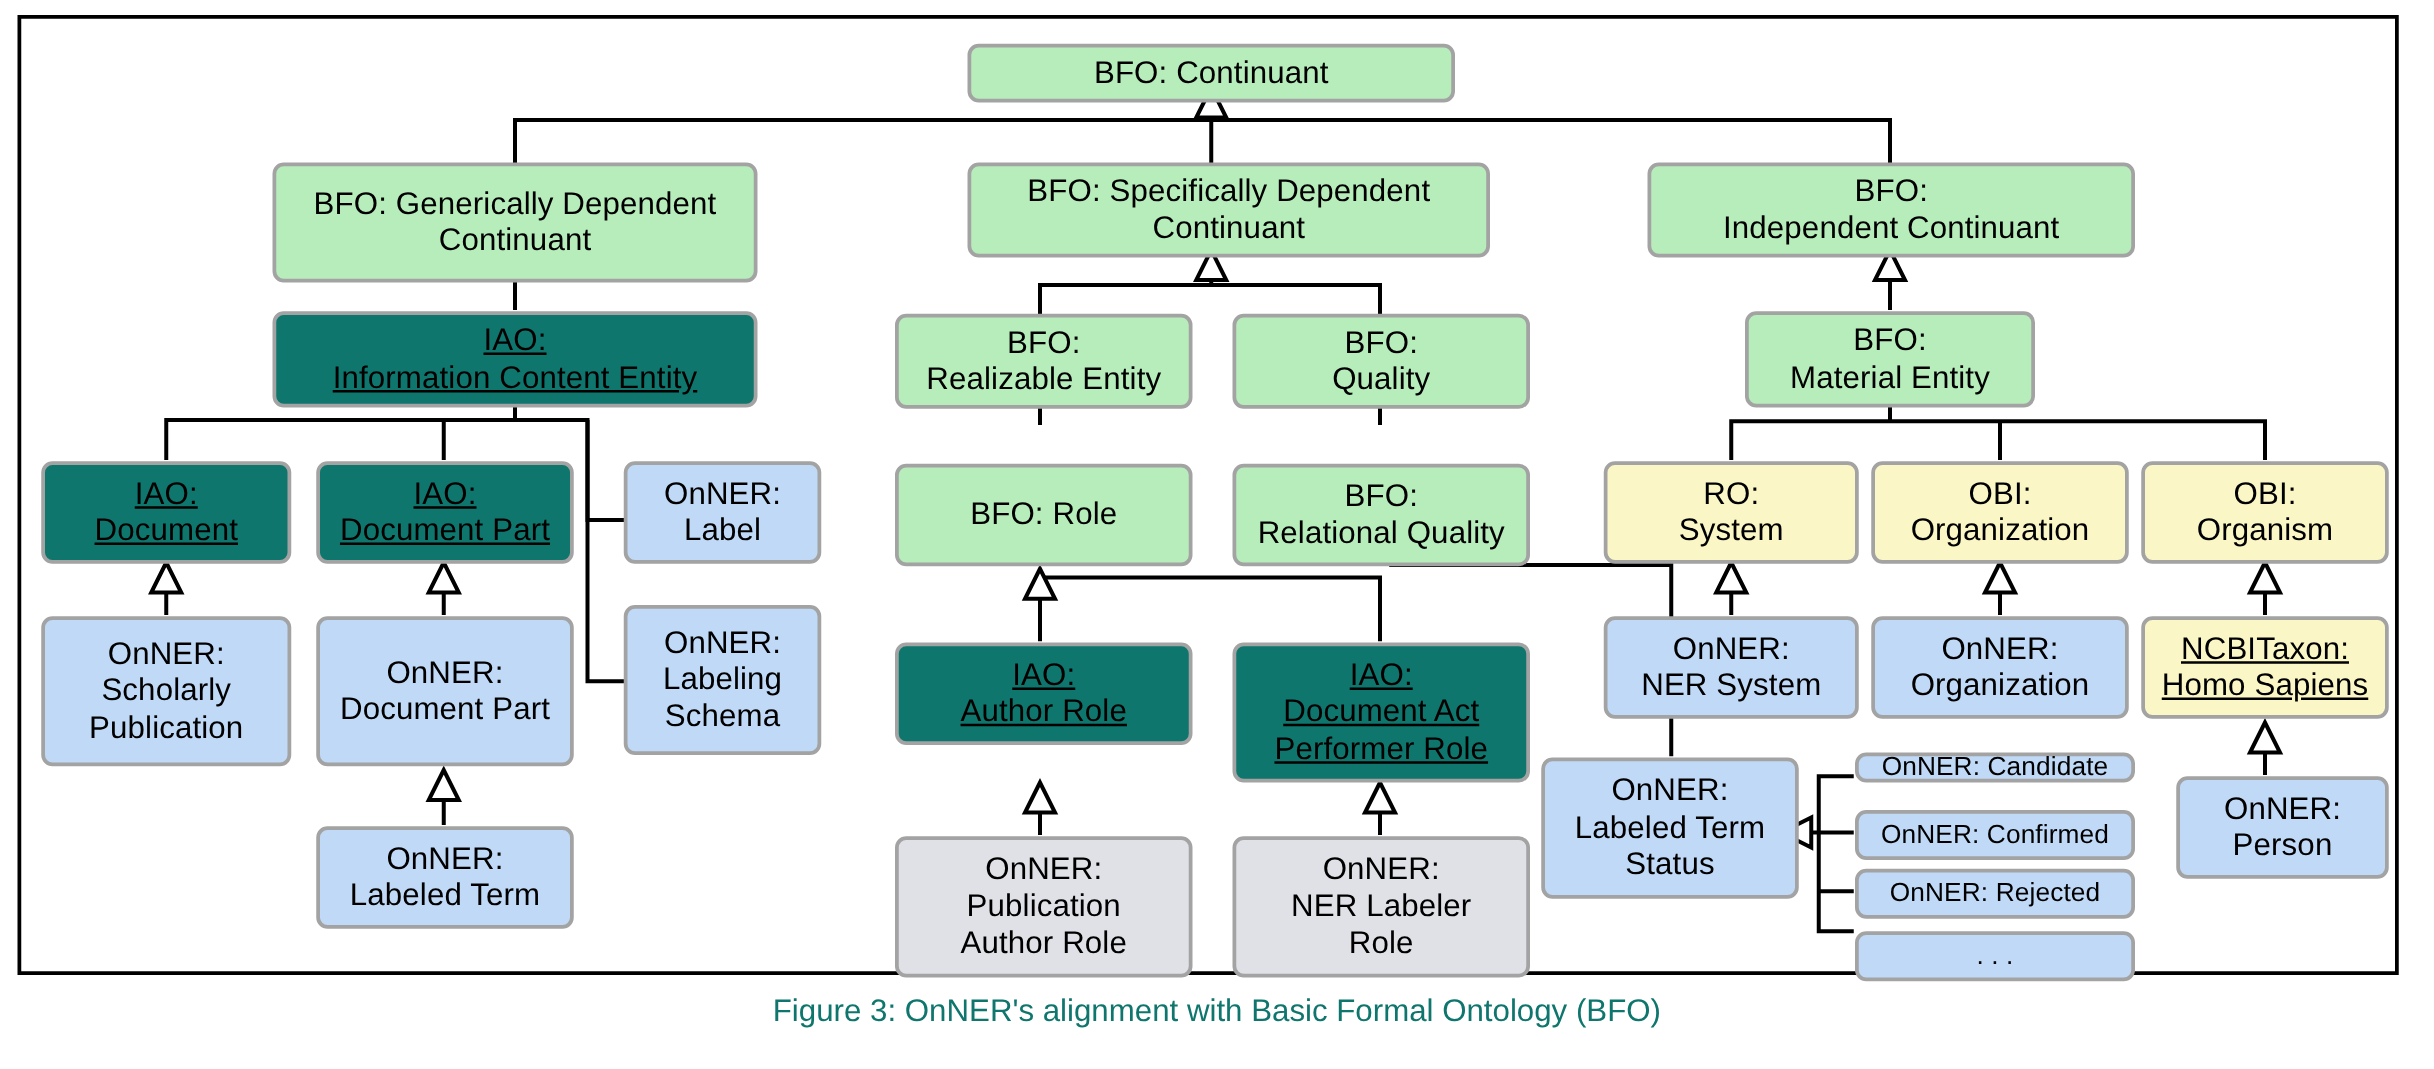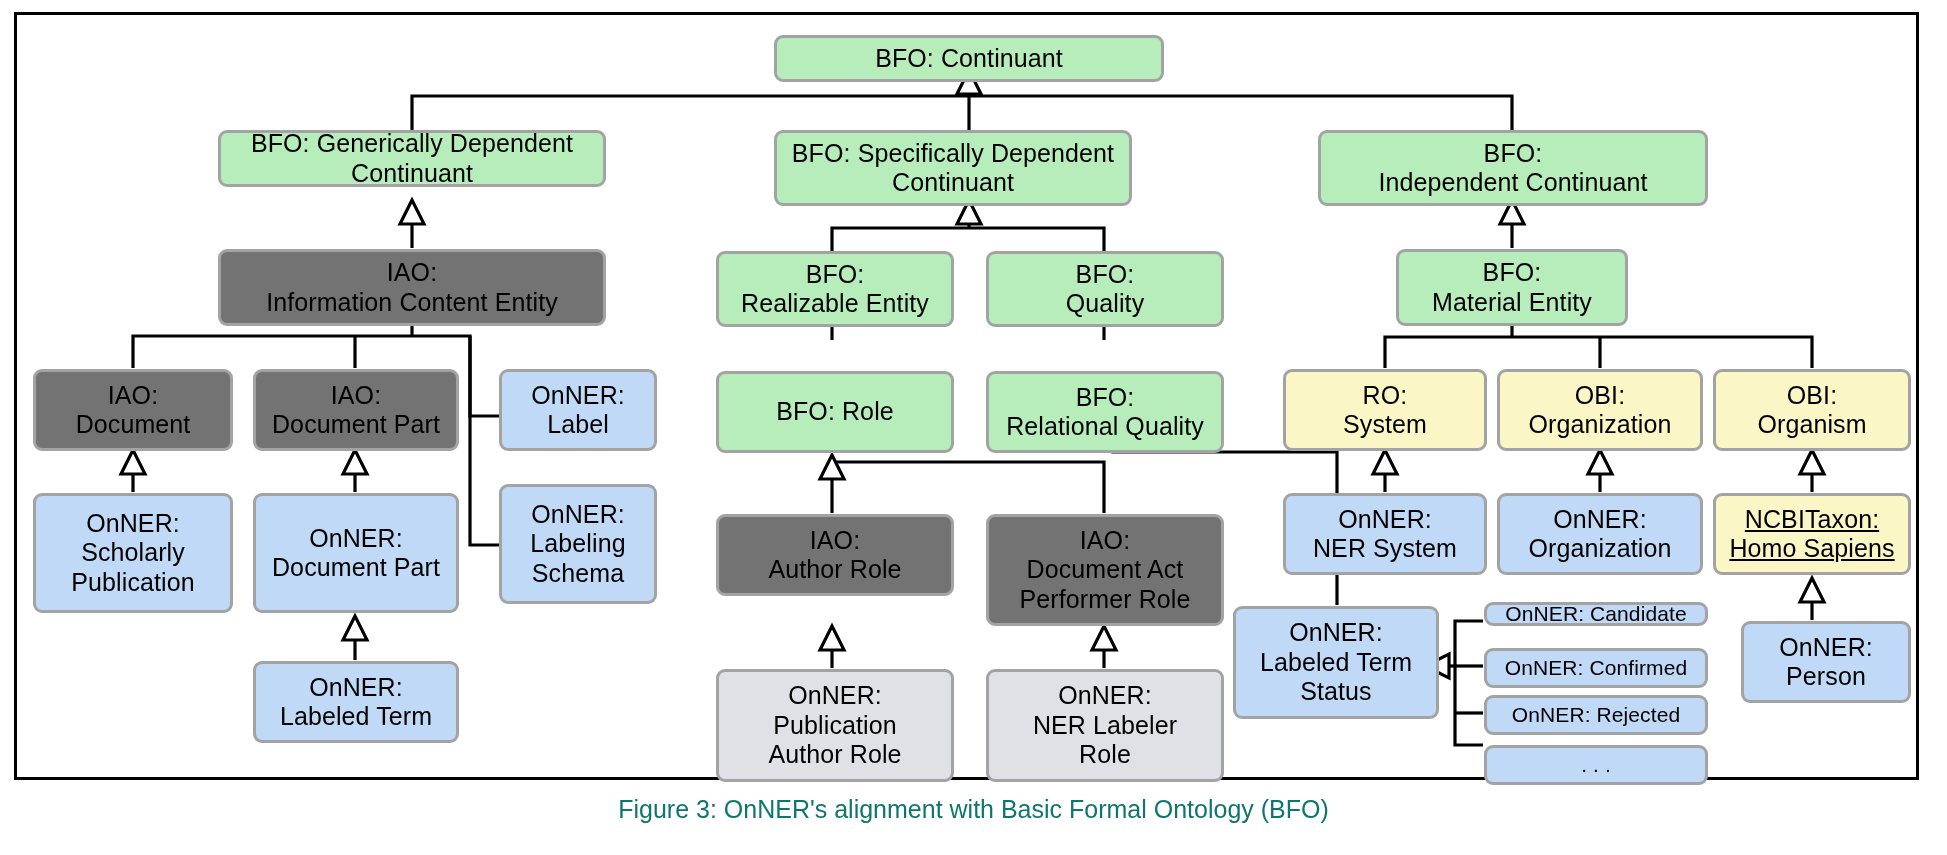--- a/index.html
+++ b/index.html
@@ -17,21 +17,21 @@
     justify-content:center;
     text-align:center;
     line-height:1.18;
     color:#000;
     font-size:25px;
     letter-spacing:0.1px;
     padding:2px 6px;
     white-space:pre-line;
   }
   .green{background:#b6edbb;}
-  .pink{background:#737373;}
+  .pink{background:#0f766e;text-decoration:underline;}
   .blue{background:#bfd9f6;}
   .yellow{background:#faf6c5;}
   .gray{background:#dfe1e6;}
   .small{font-size:21px;}
   #caption{
     position:absolute;
     left:0;
     top:795px;
     width:1947px;
     text-align:center;
@@ -119,24 +119,24 @@
 
     <path d="M 1483 621 L 1455 621 L 1455 745 L 1483 745"></path>
     <path d="M 1455 666 L 1483 666"></path>
     <path d="M 1455 713 L 1483 713"></path>
     <path d="M 1455 666 L 1431 666"></path>
     <polygon points="1425,666 1449,654 1449,678"></polygon>
   </svg>
 
   <div class="node green" style="left:774px;top:35px;width:390px;height:47px;">BFO: Continuant</div>
 
-  <div class="node green" style="left:218px;top:130px;width:388px;height:57px;">BFO: Generically Dependent
+  <div class="node green" style="left:218px;top:130px;width:388px;height:96px;">BFO: Generically Dependent
 Continuant</div>
 
-  <div class="node green" style="left:774px;top:130px;width:358px;height:76px;">BFO: Specifically Dependent
+  <div class="node green" style="left:774px;top:130px;width:418px;height:76px;">BFO: Specifically Dependent
 Continuant</div>
 
   <div class="node green" style="left:1318px;top:130px;width:390px;height:76px;">BFO:
 Independent Continuant</div>
 
   <div class="node pink" style="left:218px;top:249px;width:388px;height:77px;">IAO:
 Information Content Entity</div>
 
   <div class="node green" style="left:716px;top:251px;width:238px;height:76px;">BFO:
 Realizable Entity</div>

